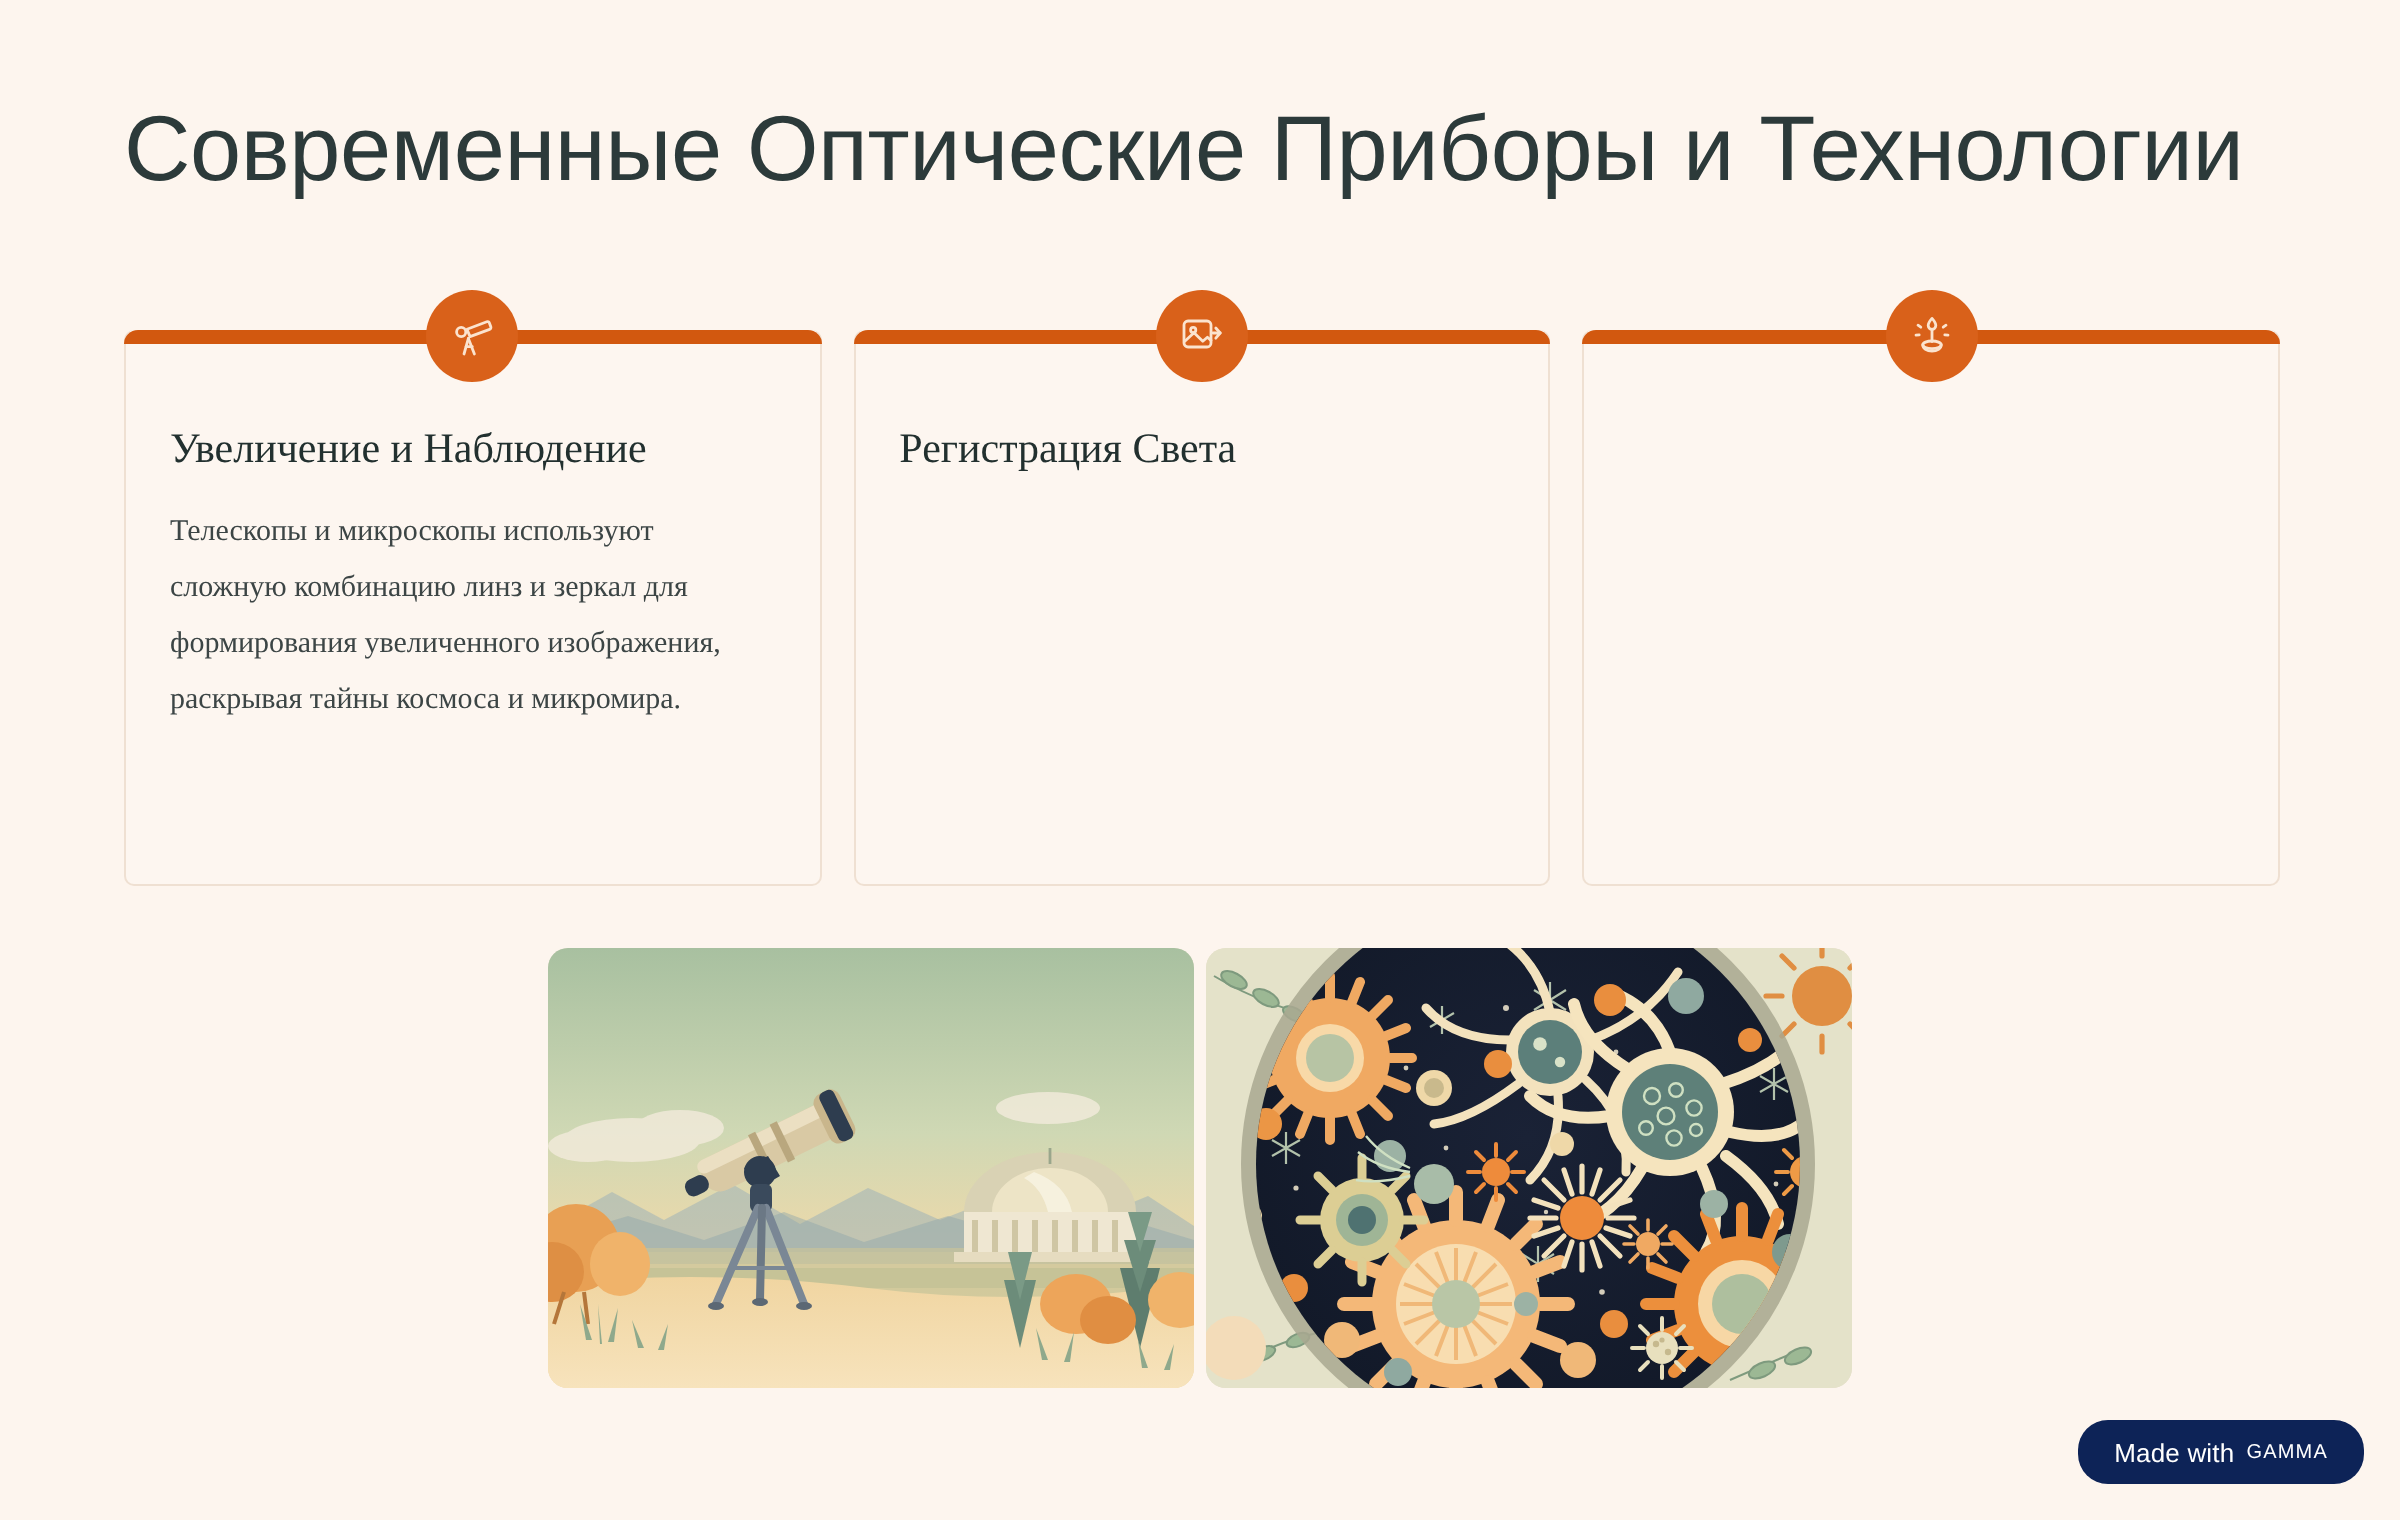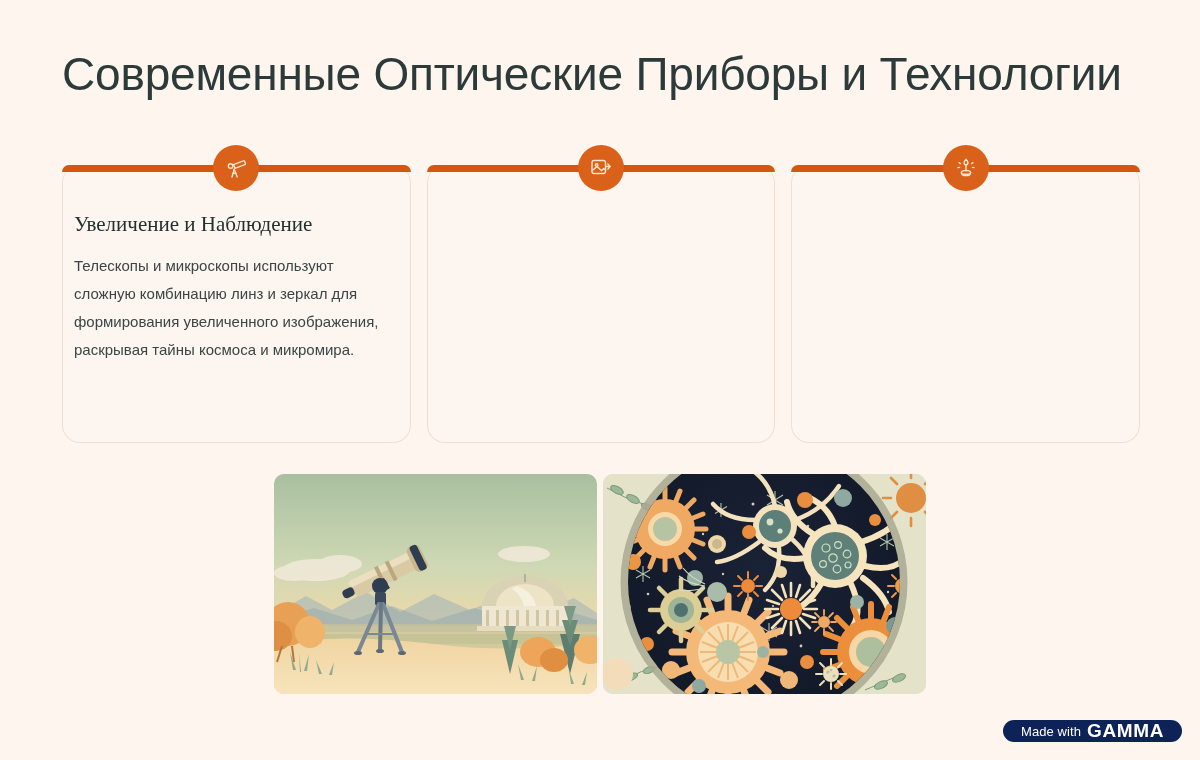--- a/index.html
+++ b/index.html
@@ -47,23 +47,23 @@
     display: flex;
     gap: 16px;
   }
 
   .card {
     position: relative;
     flex: 1 1 0;
     background: #FDF6F0;
     border: 1px solid #EFE0D2;
     border-top: none;
-    border-radius: 18px;
+    border-radius: 5px;
     min-height: 278px;
-    padding: 45px 22px 20px 11px;
+    padding: 45px 22px 20px 22px;
   }
 
   .card-topbar {
     position: absolute;
     left: -1px;
     right: -1px;
     top: 0;
     height: 7px;
     background: #D2580F;
     border-radius: 9px 9px 0 0;
@@ -88,21 +88,21 @@
   .card-title {
     font-family: "Liberation Serif", "DejaVu Serif", serif;
     font-size: 21px;
     line-height: 28px;
     font-weight: 400;
     color: #22302F;
     margin-bottom: 14px;
   }
 
   .card-body {
-    font-family: Liberation Sans, sans-serif;
+    font-family: Liberation Serif, serif;
     font-size: 15px;
     line-height: 28px;
     color: #3C4545;
   }
 
   
   .images {
     position: absolute;
     left: 274px;
     top: 474px;
@@ -120,37 +120,37 @@
     background: #EADFCE;
     position: relative;
   }
   .img-frame svg { display: block; width: 100%; height: 100%; }
 
   
   .gamma-badge {
     position: absolute;
     right: 18px;
     bottom: 18px;
-    height: 22px;
+    height: 32px;
     padding: 2px 18px;
     border-radius: 15px;
     background: #0D2357;
     color: #FFFFFF;
     display: flex;
     align-items: center;
     gap: 6px;
     font-size: 13px;
     font-family: "Liberation Sans", "DejaVu Sans", sans-serif;
     letter-spacing: 0.1px;
     cursor: pointer;
   }
   .gamma-badge .gamma-word {
-    font-weight: bold;
+    font-weight: normal;
     letter-spacing: 0.6px;
-    font-size: 19px;
+    font-size: 10px;
     text-align: center;
   }
 </style>
 </head>
 <body>
 
 <div class="page">
 
   <h1 class="page-title">Современные Оптические Приборы и Технологии</h1>
 
@@ -175,20 +175,21 @@
       <div class="card-topbar"></div>
       <div class="card-icon">
         <svg width="24" height="24" viewBox="0 0 24 24" fill="none" stroke="#FBE3CE" stroke-width="1.4" stroke-linecap="round" stroke-linejoin="round">
           <rect x="3" y="4.5" width="13.5" height="13" rx="2"></rect>
           <circle cx="7.6" cy="9" r="1.3"></circle>
           <path d="M3.4 14.6 8 10.4l4.4 4.2 2.3-2 1.8 1.6"></path>
           <path d="M17.5 10.5h3.6l-2.2 2.6"></path>
           <path d="M21.1 10.5 18.9 8"></path>
         </svg>
       </div>
+      <div class="card-title">Регистрация Света</div>
     </div>
 
     <div class="card">
       <div class="card-topbar"></div>
       <div class="card-icon">
         <svg width="24" height="24" viewBox="0 0 24 24" fill="none" stroke="#FBE3CE" stroke-width="1.4" stroke-linecap="round" stroke-linejoin="round">
           <path d="M12 3.2c1.4 1.6 1.9 2.6 1.9 3.6a1.9 1.9 0 0 1-3.8 0c0-1 .5-2 1.9-3.6Z"></path>
           <path d="M12 8.8v6"></path>
           <ellipse cx="12" cy="16.4" rx="4.6" ry="1.9"></ellipse>
           <path d="M7.4 16.4c0 1.8 2 3.2 4.6 3.2s4.6-1.4 4.6-3.2"></path>

